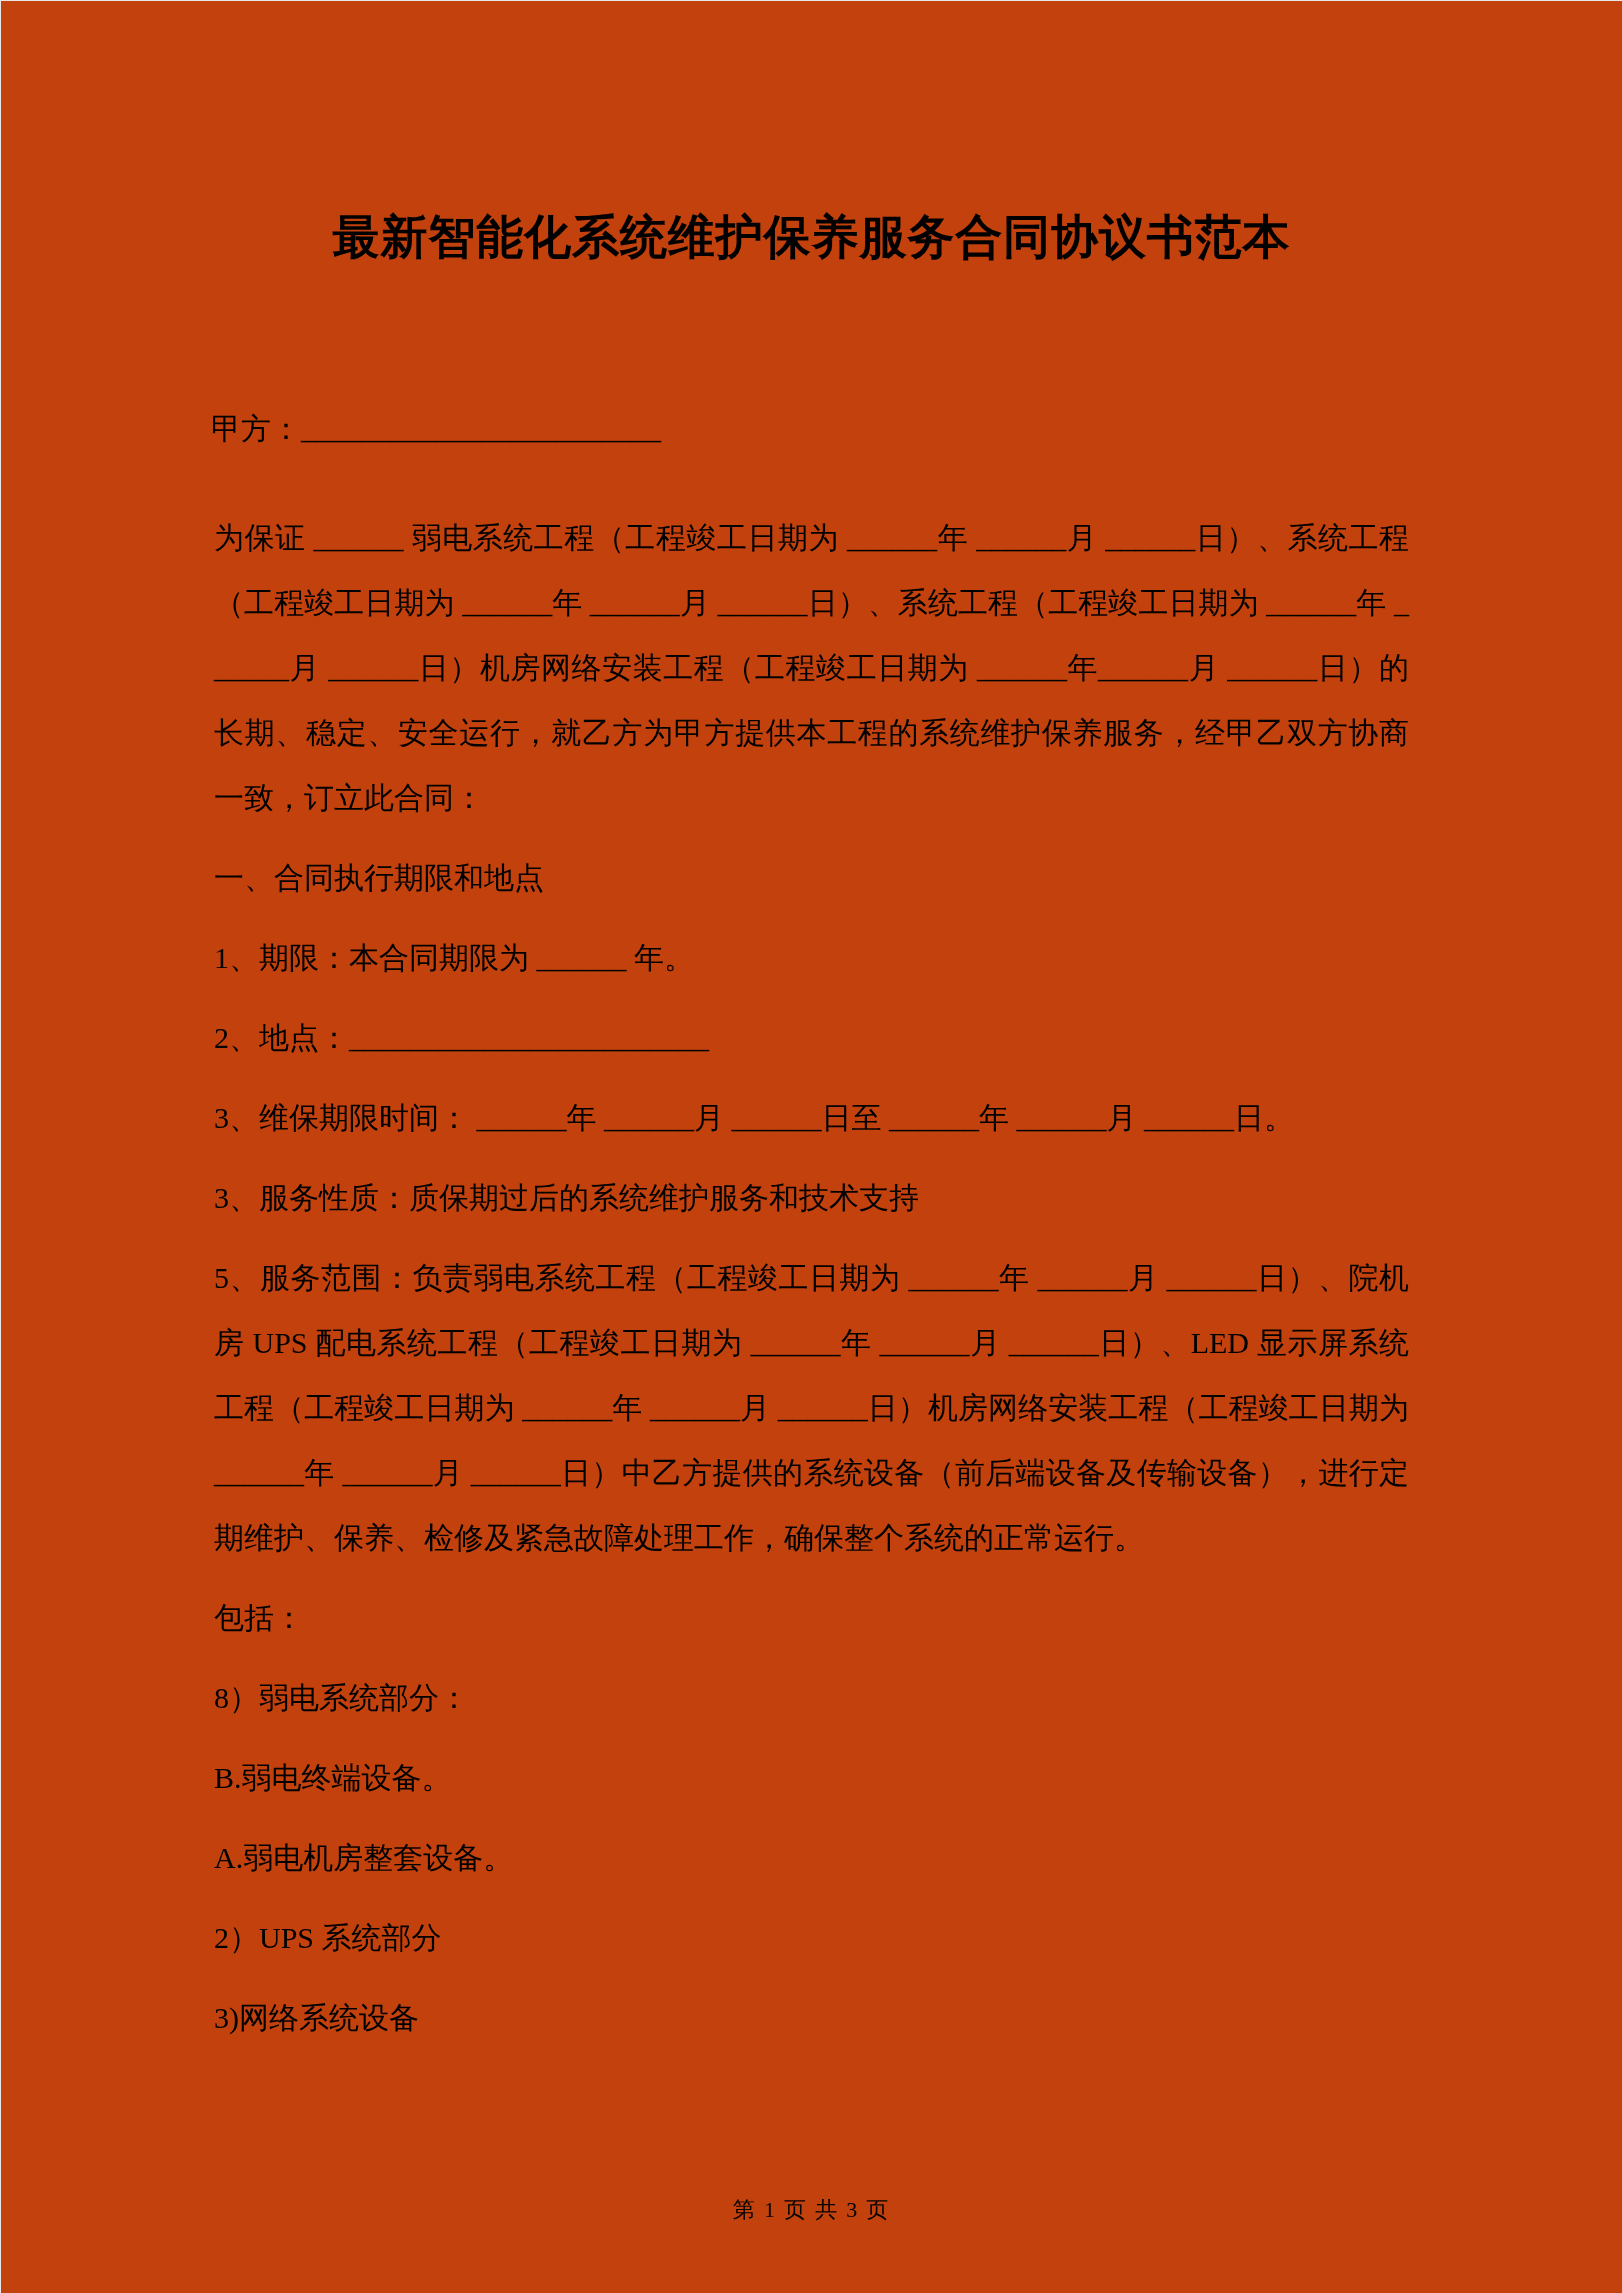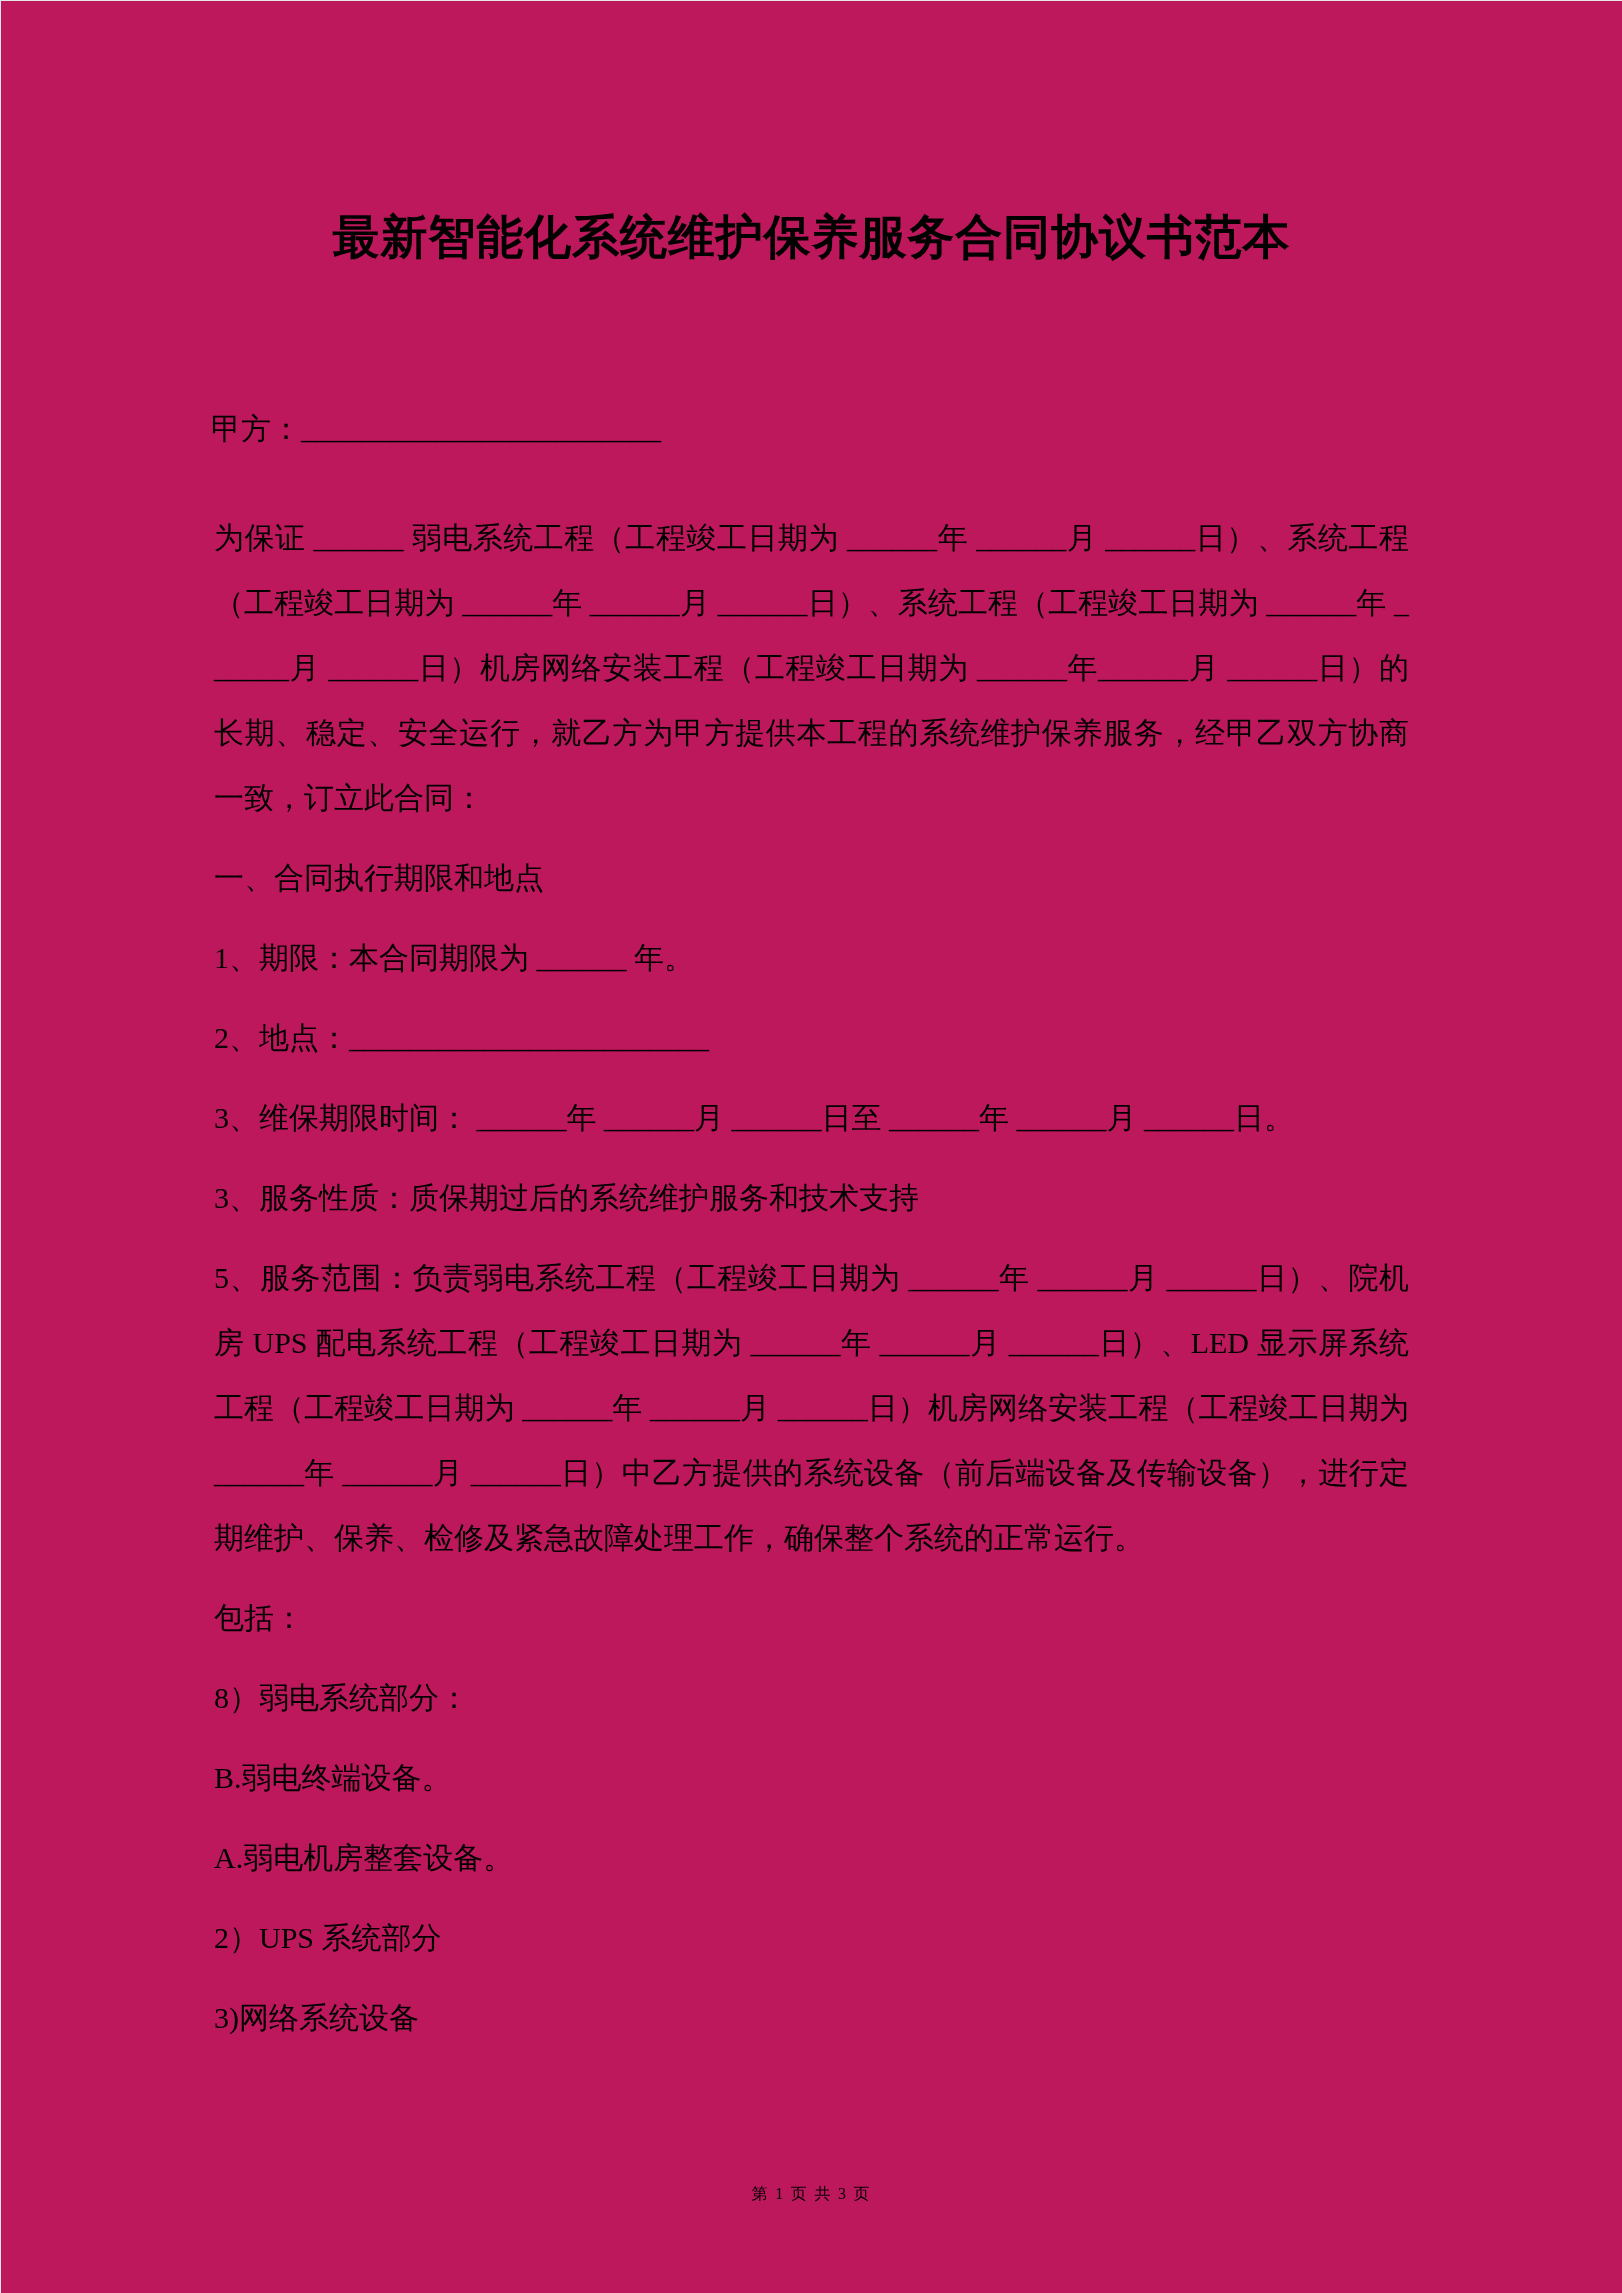--- a/index.html
+++ b/index.html
@@ -5,21 +5,21 @@
     * { box-sizing: border-box; }
     html, body {
       margin: 0;
       padding: 0;
       background: #ffffff;
     }
     .page {
       width: 1623px;
       height: 2294px;
       margin: 0 auto;
-      background: #be185d;
+      background: #c2410c;
       border: 0.9px solid #e6e6e6;
       padding: 209px 198px 0 198px;
       position: relative;
       font-family: "Liberation Serif", "DejaVu Serif", serif;
       color: #000000;
     }
     .title {
       margin: 0;
       font-size: 47px;
       line-height: 1.15;
@@ -42,23 +42,23 @@
       margin: 15px;
       font-size: 30px;
       line-height: 65px;
       text-align: justify;
       word-break: break-all;
     }
     .footer {
       position: absolute;
       left: 0;
       right: 0;
-      bottom: 88px;
+      bottom: 68px;
       text-align: center;
-      font-size: 16px;
+      font-size: 22px;
       color: #000000;
       letter-spacing: 1.8px;
     }
   </style>
 </head>
 <body>
 
 <div class="page">
 
   <h1 class="title">最新智能化系统维护保养服务合同协议书范本</h1>

